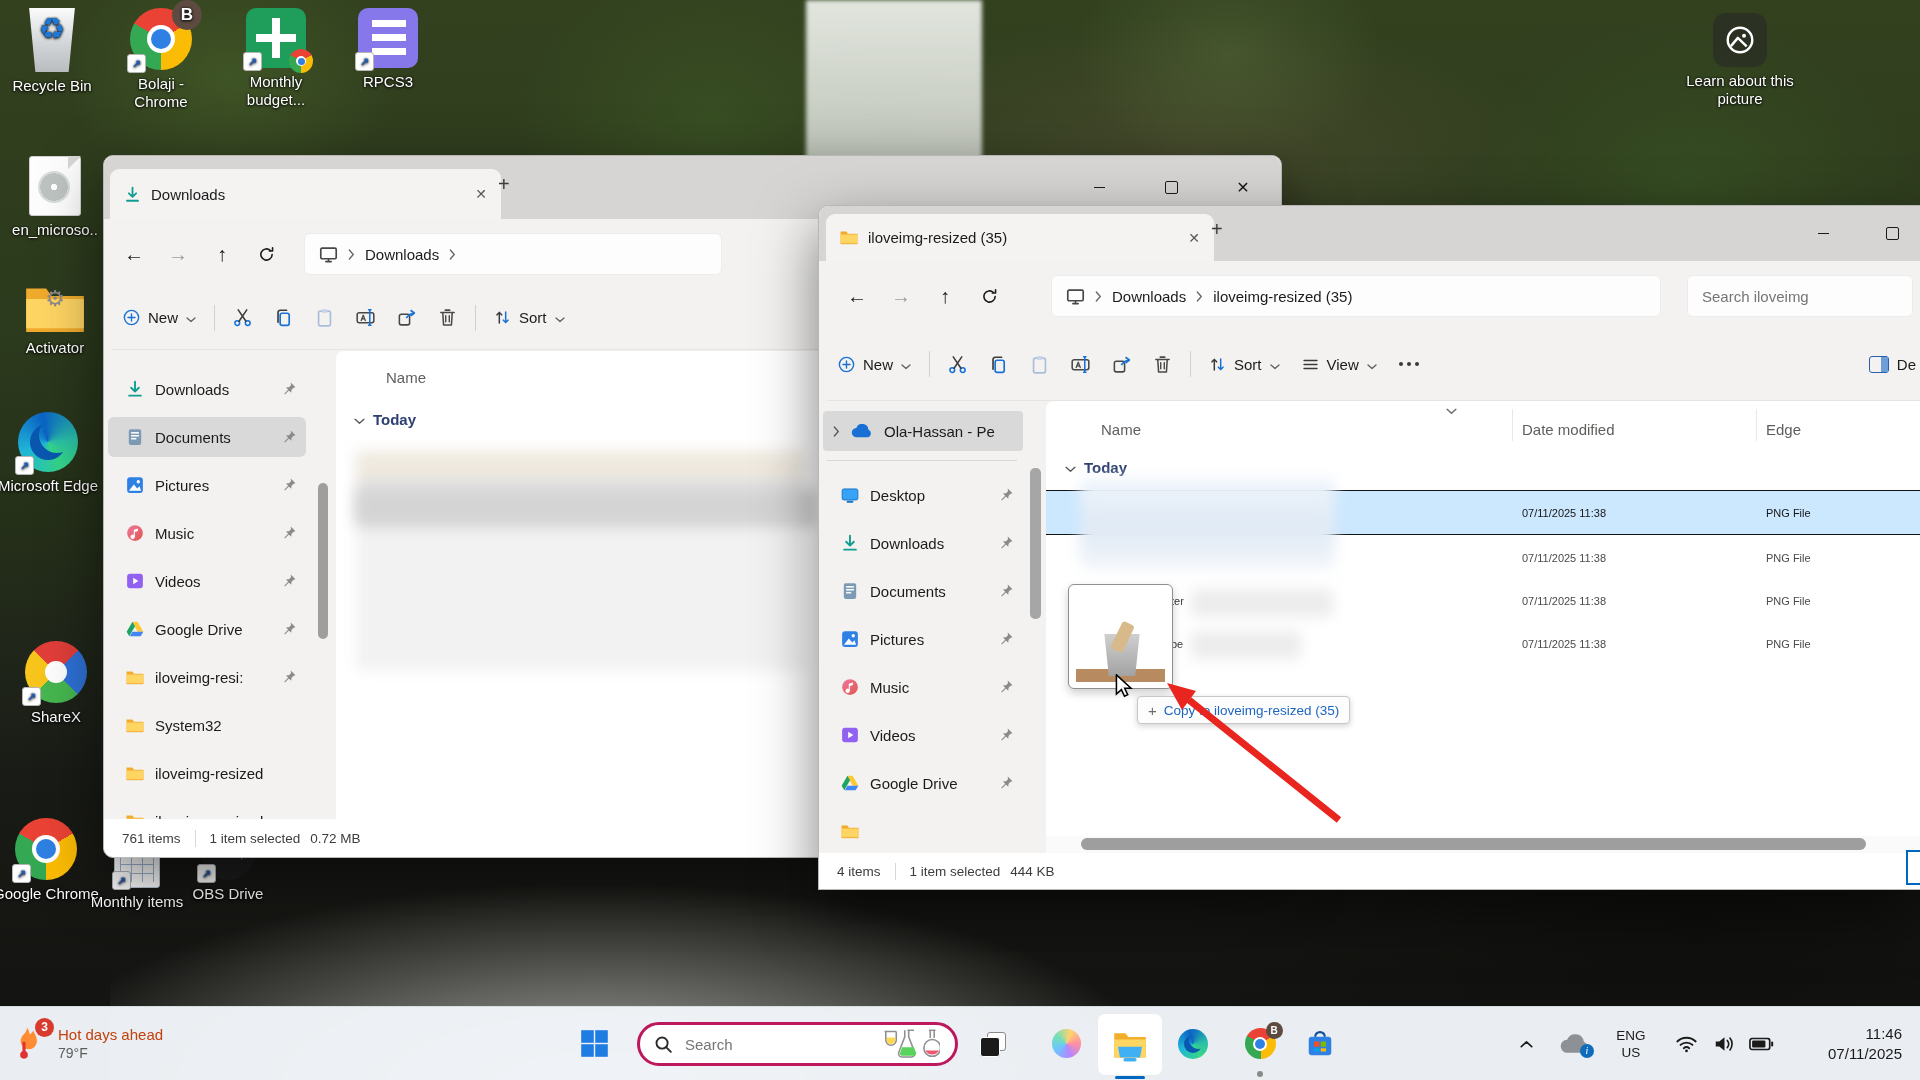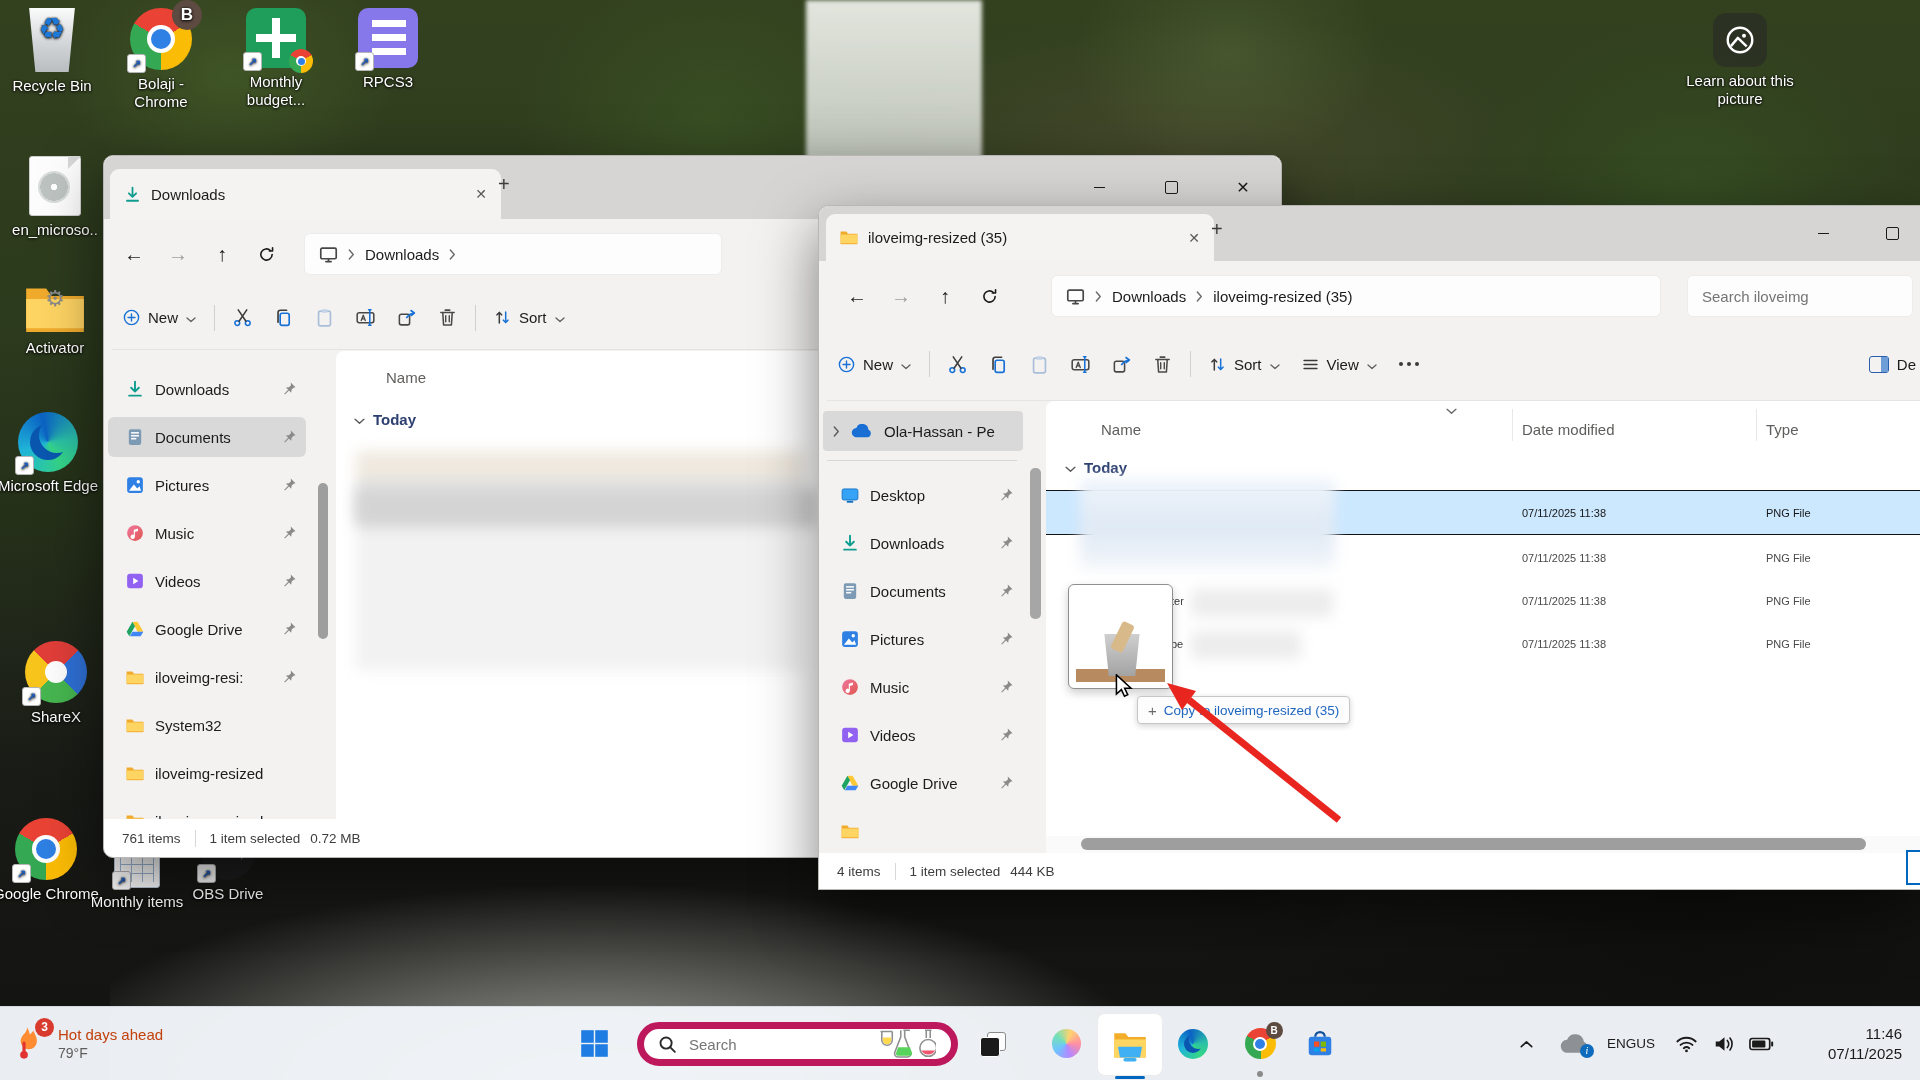--- a/index.html
+++ b/index.html
@@ -764,21 +764,21 @@
         </div>
     </div>
     <div class="thumb" style="left:211px;top:262px;width:11px;height:151px;background:#a6a6a6"></div>
 
     <div class="list" style="left:227px;top:195px;right:0;height:435px">
       <div class="hdr" style="left:55px;top:20px">Name</div>
       <div class="hdr" style="left:400px;top:0px;color:#6a6a6a"><svg width="11" height="7" viewBox="0 0 10 6">
             <use href="#i-chev"></use>
           </svg></div>
       <div class="hdr" style="left:476px;top:20px">Date modified</div>
-      <div class="hdr" style="left:720px;top:20px">Type</div>
+      <div class="hdr" style="left:720px;top:20px">Edge</div>
       <div class="colsep" style="left:466px;top:8px;height:32px"></div>
       <div class="colsep" style="left:710px;top:8px;height:32px"></div>
       <div class="group" style="left:19px;top:58px">
         <span style="color:#5a5a5a"><svg width="11" height="7" viewBox="0 0 10 6">
               <use href="#i-chev"></use>
             </svg></span>
         <span>Today</span>
       </div>
 
       <div class="row sel" style="left:0;right:0;top:89px">
@@ -844,21 +844,21 @@
       <div>
         <div style="font-size:15px;color:#c2410c">Hot days ahead</div>
         <div style="font-size:14px;color:#5d5d5d;margin-top:2px">79°F</div>
       </div>
     </div>
     <div class="tbi" style="left:566px;top:0;height:73px;width:56px">
       <svg width="29" height="29" viewBox="0 0 24 24">
           <use href="#i-win"></use>
         </svg>
     </div>
-    <div class="tbi" style="left:637px;top:15px;width:321px;height:44px;background:#fff;border:7px solid #be185d;border-radius:22px;justify-content:flex-start;padding:0 14px;box-sizing:border-box;gap:10px">
+    <div class="tbi" style="left:637px;top:15px;width:321px;height:44px;background:#fff;border:3px solid #be185d;border-radius:22px;justify-content:flex-start;padding:0 14px;box-sizing:border-box;gap:10px">
       <svg width="19" height="19" viewBox="0 0 16 16">
           <use href="#i-search"></use>
         </svg>
       <input style="border: 0px; outline: 0px; background: transparent; font-size: 15px; color: rgb(69, 69, 69); width: 170px; font-family: &quot;Liberation Sans&quot;, &quot;DejaVu Sans&quot;, sans-serif;" placeholder="Search">
       <svg width="62" height="34" viewBox="0 0 46 26" style="margin-left:auto">
           <use href="#i-flasks"></use>
         </svg>
     </div>
     <div class="tbi" style="left:970px;top:0;height:73px;width:46px">
       <div style="position:relative;width:30px;height:30px">
@@ -899,21 +899,21 @@
         </svg>
     </div>
     <div class="tbi" style="left:1552px;top:0;height:73px;width:46px">
       <div style="position:relative;width:30px;height:20px">
         <svg width="30" height="20" viewBox="0 0 20 13">
             <use href="#i-cloudg"></use>
           </svg>
         <div style="position:absolute;right:-4px;bottom:-4px;width:14px;height:14px;border-radius:50%;background:#0f6cbd;color:#fff;font-size:10px;display:flex;align-items:center;justify-content:center;font-style:italic;font-family:'Liberation Serif',serif">i</div>
       </div>
     </div>
-    <div class="tbi" style="left:1605px;top:0;height:73px;width:52px;font-size:13.5px;line-height:17px;color:#1b1b1b">
+    <div class="tbi" style="left:1605px;top:0;height:73px;width:52px;flex-direction:column;font-size:13.5px;line-height:17px;color:#1b1b1b">
       <span>ENG</span>
       <span>US</span>
     </div>
     <div class="tbi" style="left:1668px;top:0;height:73px;width:36px">
         <svg width="23" height="18" viewBox="0 0 20 15">
           <use href="#i-wifi"></use>
         </svg>
       </div>
     <div class="tbi" style="left:1706px;top:0;height:73px;width:36px">
         <svg width="21" height="18" viewBox="0 0 18 15">

